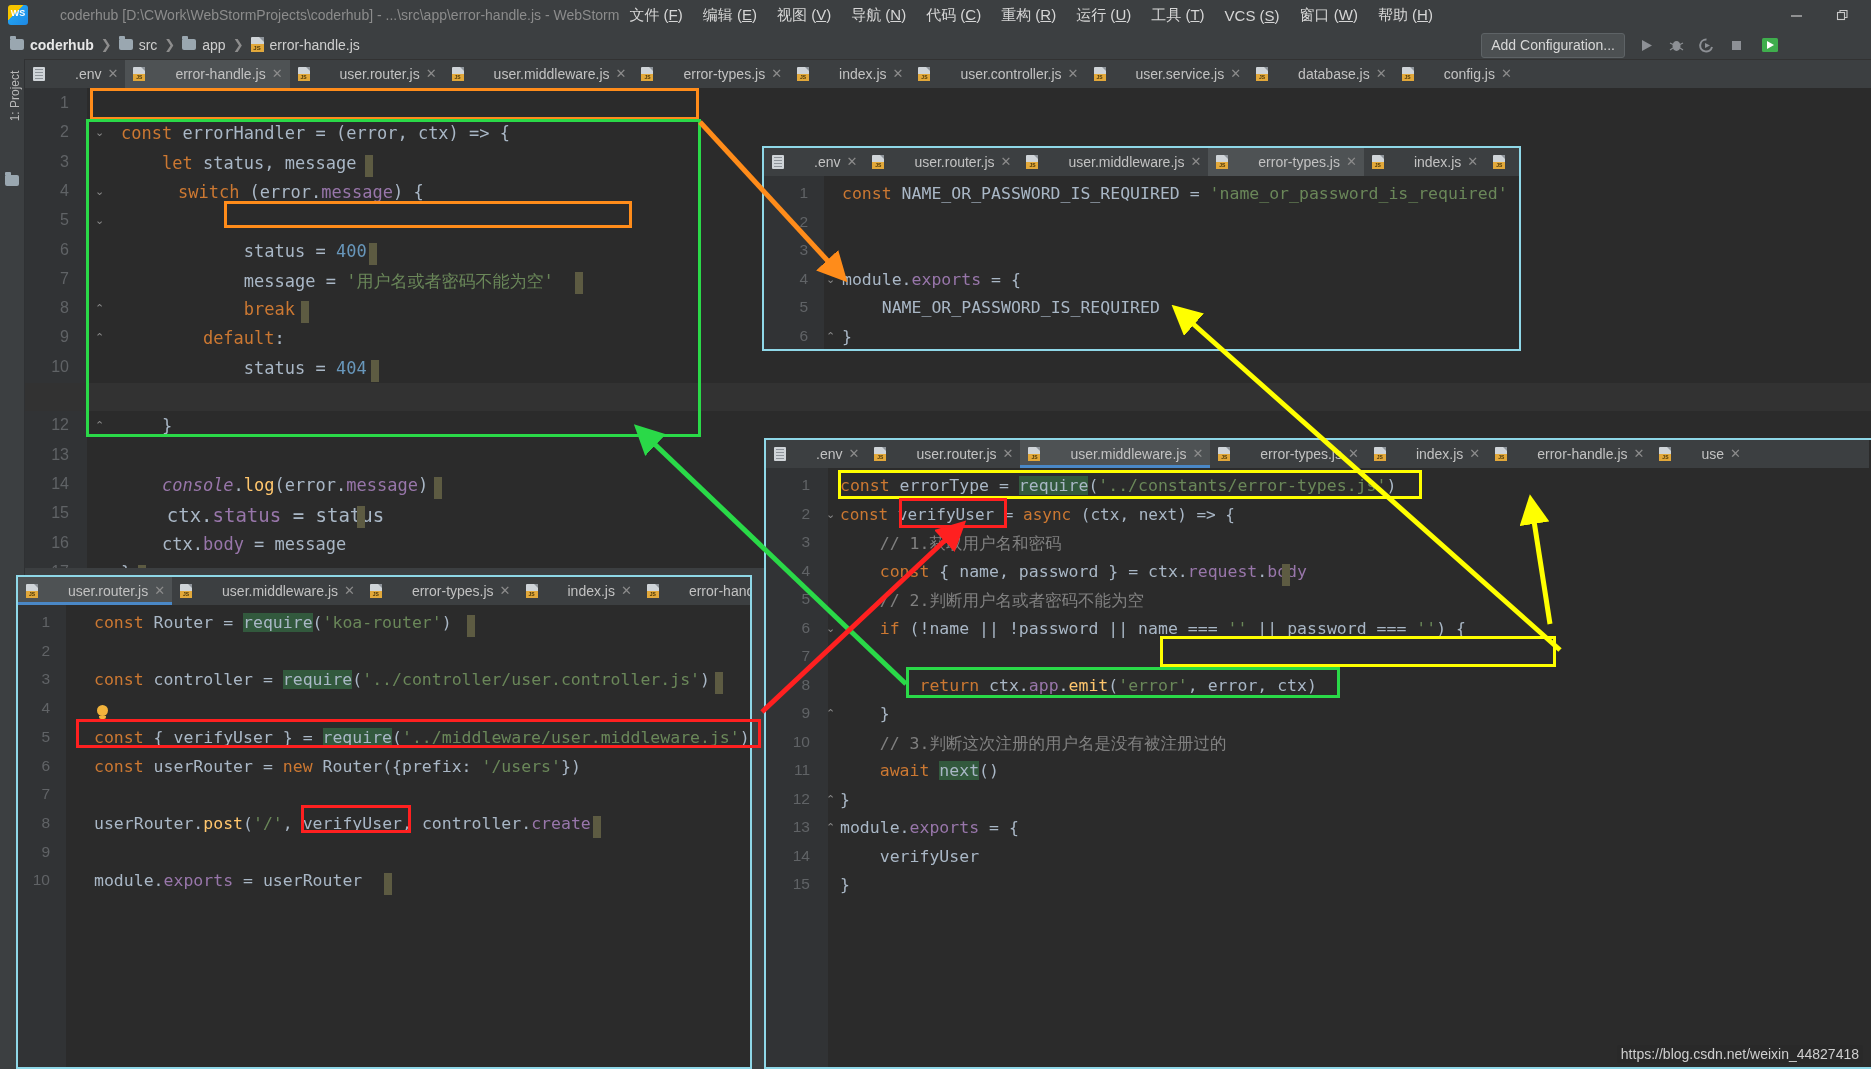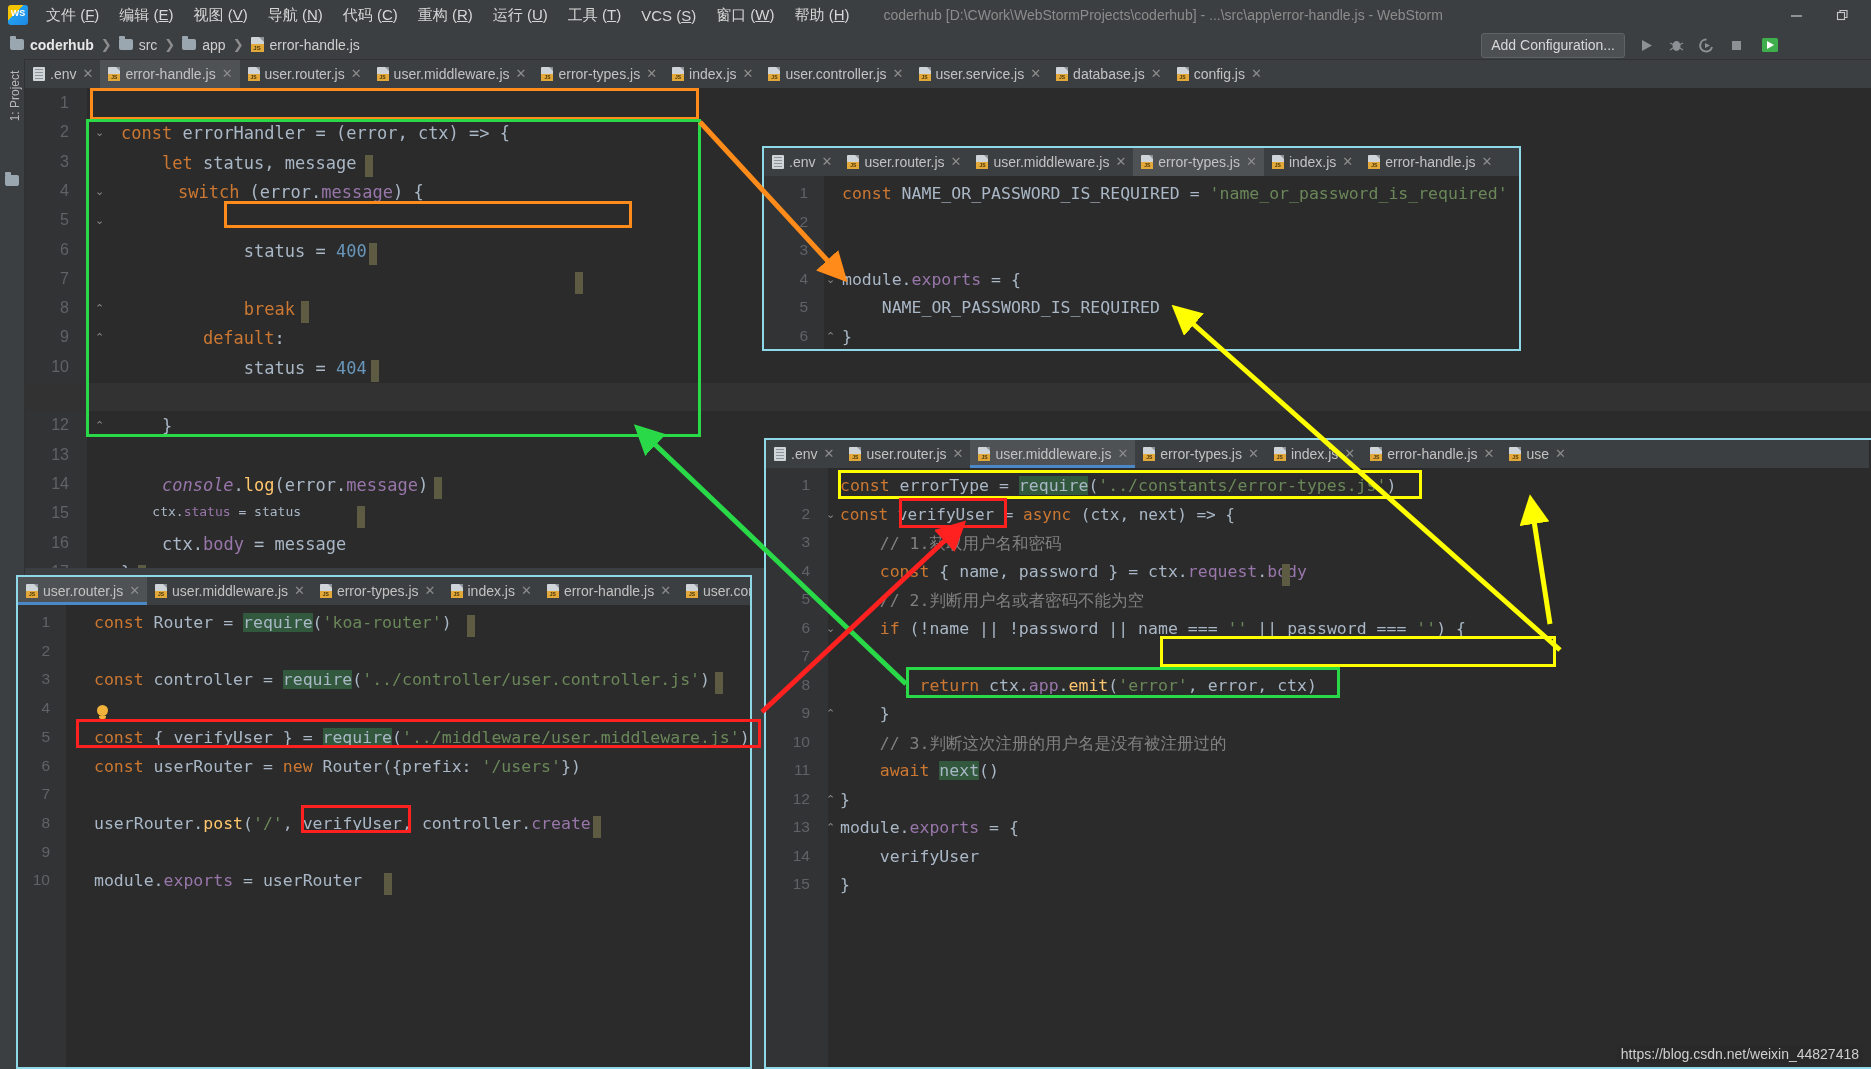--- a/index.html
+++ b/index.html
@@ -62,21 +62,21 @@
   .tab.sel{background:#4e5254;}
   .tab.sel.ul::after{content:"";position:absolute;left:0;right:0;bottom:0;height:3px;background:#4a88c7;}
   .tab .ficon{width:12px;height:14px;margin-right:5px;background:#cfd4d8;border-radius:1px;position:relative;flex:0 0 auto;}
   .tab .ficon::before{content:"";position:absolute;right:0;top:0;border-left:4px solid transparent;border-top:4px solid #8d9399;}
   .tab .ficon::after{content:"JS";position:absolute;left:0;bottom:0;width:12px;height:7px;background:#e2a83a;color:#4a3608;
     font-size:5px;line-height:7px;text-align:center;font-weight:bold;font-family:"Liberation Sans",sans-serif;}
   .tab .ficon.env{background:#cfd4d8;}
   .tab .ficon.env::after{content:"";background:transparent;}
   .tab .ficon.env::before{content:"";border:0;position:absolute;left:2px;top:2px;width:8px;height:1px;
     background:#8d9399;box-shadow:0 3px 0 #8d9399,0 6px 0 #8d9399,0 9px 0 #8d9399;border-left:0;border-top:0;}
-  .tab .tx{margin-right:6px;}
+  .tab .tx{margin-right:6px;margin-left:25px;}
   .tab .cls{color:#8c8c8c;font-size:13px;line-height:10px;}
 
   .gutter{position:absolute;left:0;top:28px;bottom:0;background:#313335;}
   .code{position:absolute;top:28px;left:0;right:0;bottom:0;overflow:hidden;}
   .ln{position:absolute;text-align:right;color:#606366;font-size:15px;}
   .ln.cur{color:#a4a3a3;font-weight:bold;}
   .cl{position:absolute;white-space:pre;font-size:16.5px;color:#a9b7c6;}
   .kw{color:#cc7832;}
   .str{color:#6a8759;}
   .num{color:#6897bb;}
@@ -95,34 +95,34 @@
   #watermark{position:absolute;right:8px;bottom:6px;font-size:14px;color:#cfcfcf;
     background:rgba(40,40,40,.55);padding:1px 4px;border-radius:2px;}
   .bulb{position:absolute;width:11px;height:11px;border-radius:50%;background:#f2b33c;}
   .bulb::after{content:"";position:absolute;left:2px;bottom:-3px;width:7px;height:3px;background:#f2b33c;border-radius:0 0 2px 2px;}
 </style>
 </head>
 <body>
 
 <div id="titlebar">
   <div id="ws-logo"></div>
+  <div id="win-title">coderhub [D:\CWork\WebStormProjects\coderhub] - ...\src\app\error-handle.js - WebStorm</div>
   <div id="menubar" style="display:flex;align-items:center;">
       <div class="menu-item">文件 (<span class="mn">F</span>)</div>
       <div class="menu-item">编辑 (<span class="mn">E</span>)</div>
       <div class="menu-item">视图 (<span class="mn">V</span>)</div>
       <div class="menu-item">导航 (<span class="mn">N</span>)</div>
       <div class="menu-item">代码 (<span class="mn">C</span>)</div>
       <div class="menu-item">重构 (<span class="mn">R</span>)</div>
       <div class="menu-item">运行 (<span class="mn">U</span>)</div>
       <div class="menu-item">工具 (<span class="mn">T</span>)</div>
       <div class="menu-item">VCS (<span class="mn">S</span>)</div>
       <div class="menu-item">窗口 (<span class="mn">W</span>)</div>
       <div class="menu-item">帮助 (<span class="mn">H</span>)</div>
     </div>
-  <div id="win-title">coderhub [D:\CWork\WebStormProjects\coderhub] - ...\src\app\error-handle.js - WebStorm</div>
   <div id="win-ctrls">
     <div class="wbtn">
       <svg width="13" height="13" viewBox="0 0 13 13">
           <line x1="1" y1="7" x2="12" y2="7" stroke="#c8c8c8" stroke-width="1.2"></line>
         </svg>
     </div>
     <div class="wbtn">
       <svg width="13" height="13" viewBox="0 0 13 13">
         <rect x="1.5" y="3.5" width="7" height="7" fill="none" stroke="#c8c8c8" stroke-width="1.1"></rect>
         <path d="M4 3.5 V1.5 H11 V8.5 H8.8" fill="none" stroke="#c8c8c8" stroke-width="1.1"></path>
@@ -252,36 +252,37 @@
       <div class="ln" style="right: auto; left: 0px; width: 44px; top: 35.3px; font-size: 16px;">2</div>
       <div class="cl mono" style="left: 96px; top: 35.3px; font-size: 17px;"><span class="kw">const</span> <span>errorHandler</span> = (<span>error</span>, <span>ctx</span>) =&gt; {</div>
       <div class="ln" style="right: auto; left: 0px; width: 44px; top: 64.6px; font-size: 16px;">3</div>
       <div class="cl mono" style="left: 96px; top: 64.6px; font-size: 17px;">    <span class="kw">let</span> <span>status</span>, <span>message</span></div>
       <div class="ln" style="right: auto; left: 0px; width: 44px; top: 93.9px; font-size: 16px;">4</div>
       <div class="cl mono" style="left: 112px; top: 93.9px; font-size: 17px;">    <span class="kw">switch</span> (<span>error</span>.<span class="vr">message</span>) {</div>
       <div class="ln" style="right: auto; left: 0px; width: 44px; top: 123.2px; font-size: 16px;">5</div>
       <div class="ln" style="right: auto; left: 0px; width: 44px; top: 152.5px; font-size: 16px;">6</div>
       <div class="cl mono" style="left: 96px; top: 152.5px; font-size: 17px;">            <span>status</span> = <span class="num">400</span></div>
       <div class="ln" style="right: auto; left: 0px; width: 44px; top: 181.8px; font-size: 16px;">7</div>
+      <div class="cl mono" style="left: 96px; top: 181.8px; font-size: 17px;">            <span>message</span> = <span class="str">'用户名或者密码不能为空'</span></div>
       <div class="ln" style="right: auto; left: 0px; width: 44px; top: 211.1px; font-size: 16px;">8</div>
       <div class="cl mono" style="left: 96px; top: 211.1px; font-size: 17px;">            <span class="kw">break</span></div>
       <div class="ln" style="right: auto; left: 0px; width: 44px; top: 240.4px; font-size: 16px;">9</div>
       <div class="cl mono" style="left: 96px; top: 240.4px; font-size: 17px;">        <span class="kw">default</span>:</div>
       <div class="ln" style="right: auto; left: 0px; width: 44px; top: 269.7px; font-size: 16px;">10</div>
       <div class="cl mono" style="left: 96px; top: 269.7px; font-size: 17px;">            <span>status</span> = <span class="num">404</span></div>
       <div class="ln cur" style="right: auto; left: 0px; width: 44px; top: 299px; font-size: 16px;">11</div>
       <div class="cl mono" style="left: 96px; top: 299px; font-size: 17px;">            <span>message</span> = <span class="str">'NOT FOUND.'</span></div>
       <div class="ln" style="right: auto; left: 0px; width: 44px; top: 328.3px; font-size: 16px;">12</div>
       <div class="cl mono" style="left: 96px; top: 328.3px; font-size: 17px;">    }</div>
       <div class="ln" style="right: auto; left: 0px; width: 44px; top: 357.6px; font-size: 16px;">13</div>
       <div class="cl mono" style="left: 96px; top: 357.6px; font-size: 17px;"></div>
       <div class="ln" style="right: auto; left: 0px; width: 44px; top: 386.9px; font-size: 16px;">14</div>
       <div class="cl mono" style="left: 96px; top: 386.9px; font-size: 17px;">    <span class="vr" style="font-style:italic">console</span>.<span class="fn">log</span>(<span>error</span>.<span class="vr">message</span>)</div>
       <div class="ln" style="right: auto; left: 0px; width: 44px; top: 416.2px; font-size: 16px;">15</div>
-      <div class="cl mono" style="left: 96px; top: 416.2px; font-size: 13px;">    <span>ctx</span>.<span class="vr">status</span> = <span>status</span></div>
+      <div class="cl mono" style="left: 96px; top: 416.2px; font-size: 19px;">    <span>ctx</span>.<span class="vr">status</span> = <span>status</span></div>
       <div class="ln" style="right: auto; left: 0px; width: 44px; top: 445.5px; font-size: 16px;">16</div>
       <div class="cl mono" style="left: 96px; top: 445.5px; font-size: 17px;">    <span>ctx</span>.<span class="vr">body</span> = <span>message</span></div>
       <div class="ln" style="right: auto; left: 0px; width: 44px; top: 474.8px; font-size: 16px;">17</div>
       <div class="cl mono" style="left: 96px; top: 474.8px; font-size: 17px;">}</div>
       <div class="curline" style="top:295px;height:28px;"></div>
       <div class="foldm" style="left:70px;top:38.3px;">⌄</div>
       <div class="foldm" style="left:70px;top:96.9px;">⌄</div>
       <div class="foldm" style="left:70px;top:126.2px;">⌄</div>
       <div class="foldm" style="left:70px;top:214.1px;">⌃</div>
       <div class="foldm" style="left:70px;top:243.4px;">⌃</div>

